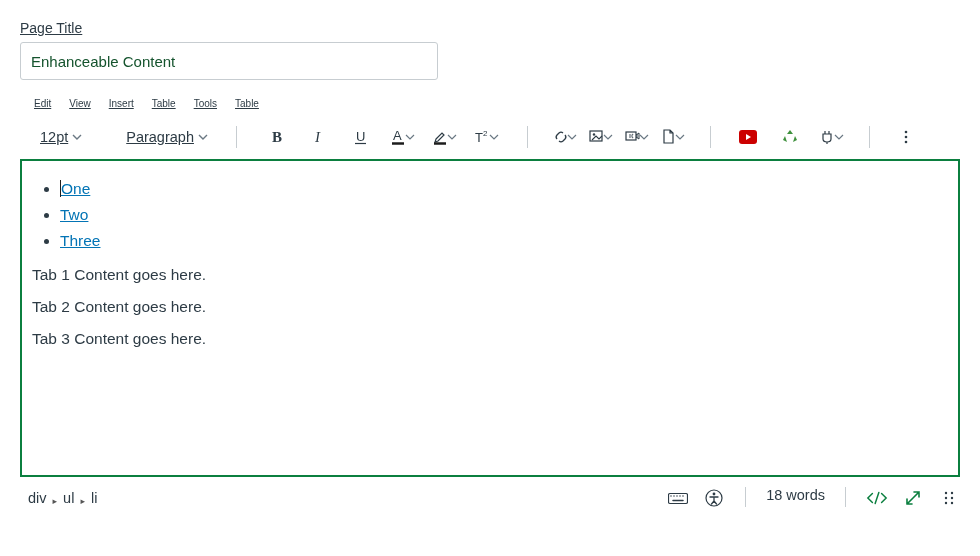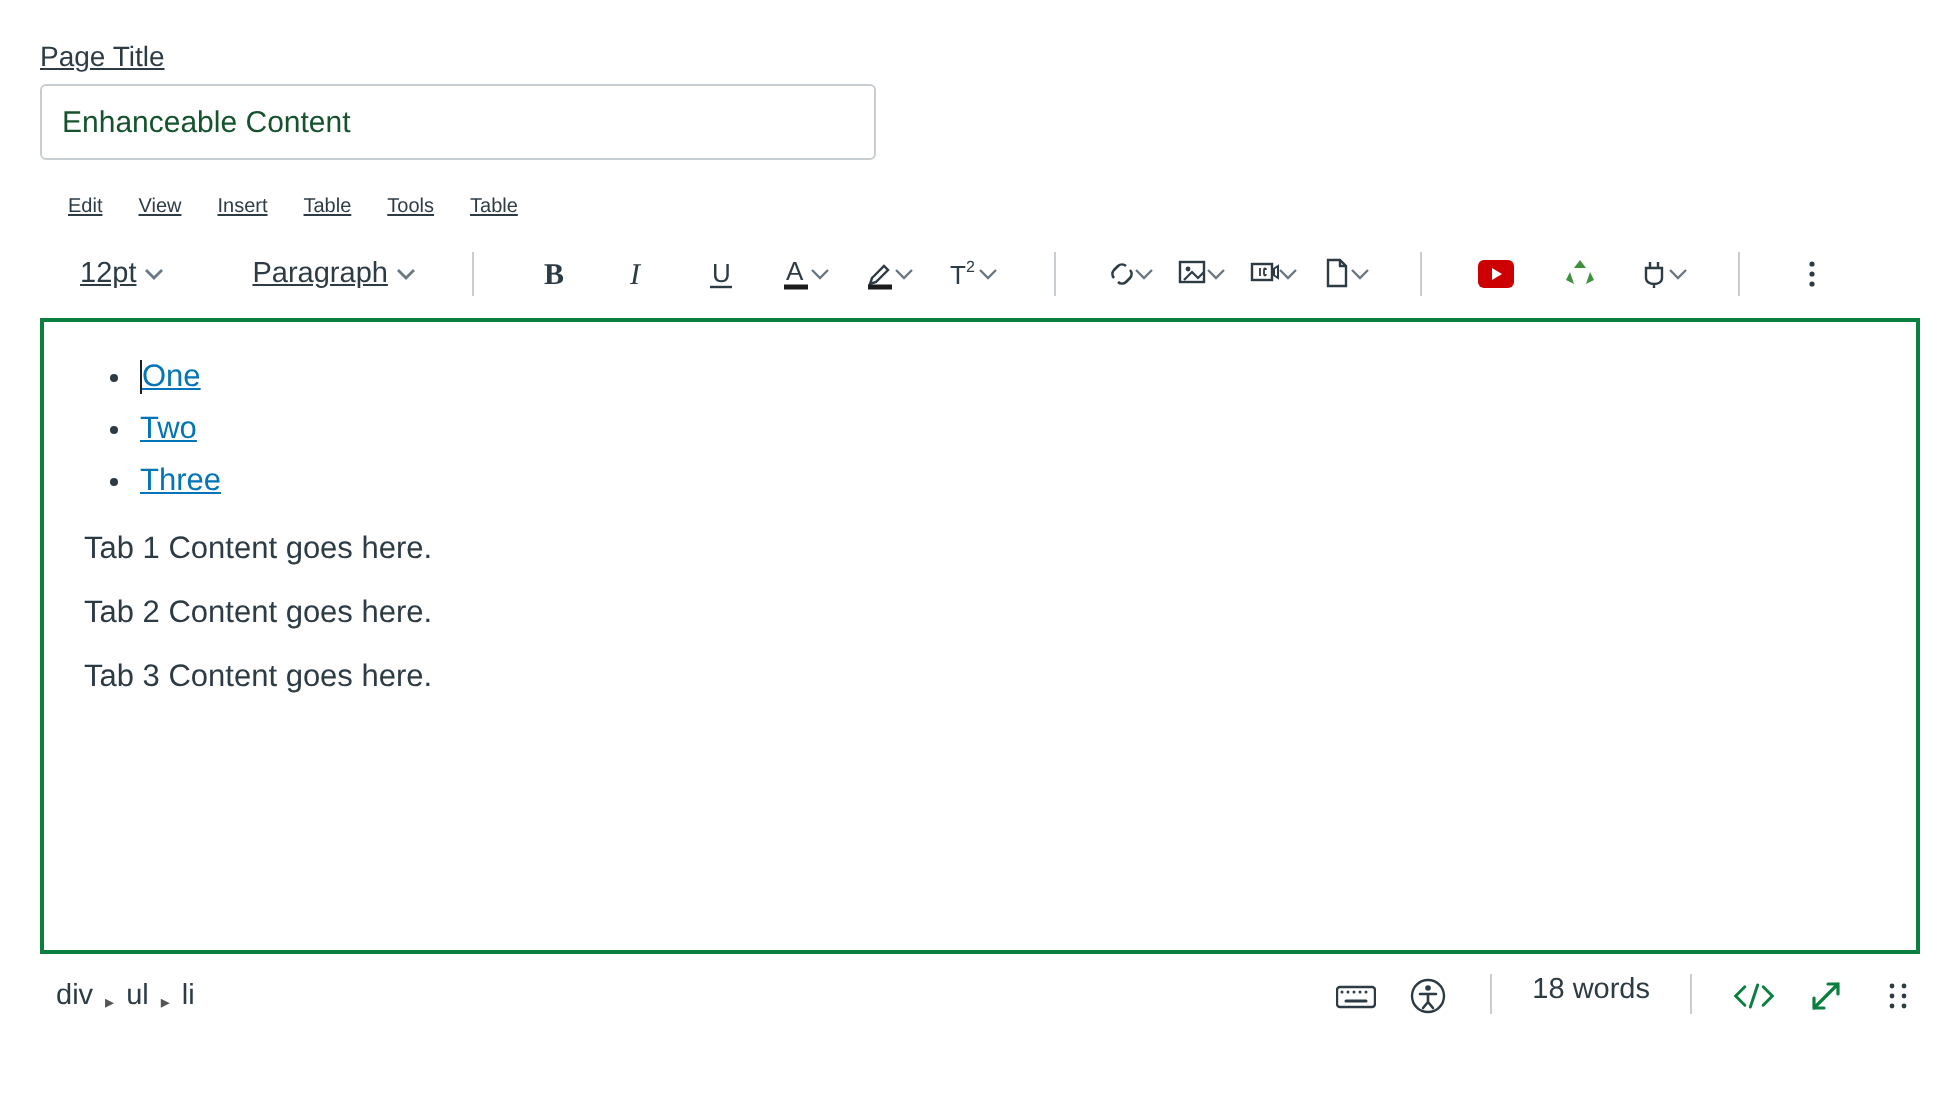--- a/index.html
+++ b/index.html
@@ -73,21 +73,21 @@
   }
   .tgroup { display: flex; align-items: center; gap: 6px; }
   .tgroup .tbtn { min-width: 30px; }
   .tgroup.spread .tbtn { min-width: 36px; }
   .yt { color: #cc0000; }
   .pan { color: #3f913d; }
   .editor-frame {
     margin: 0 20px;
     border: 2px solid #0b7f3f;
     height: 318px;
-    padding: 14px 20px;
+    padding: 14px 10px;
     overflow: auto;
   }
   .editor-content {
     font-size: 15.5px;
     color: #2d3b45;
     line-height: 1.55;
   }
   .editor-content ul {
     list-style: disc;
     padding-left: 28px;

